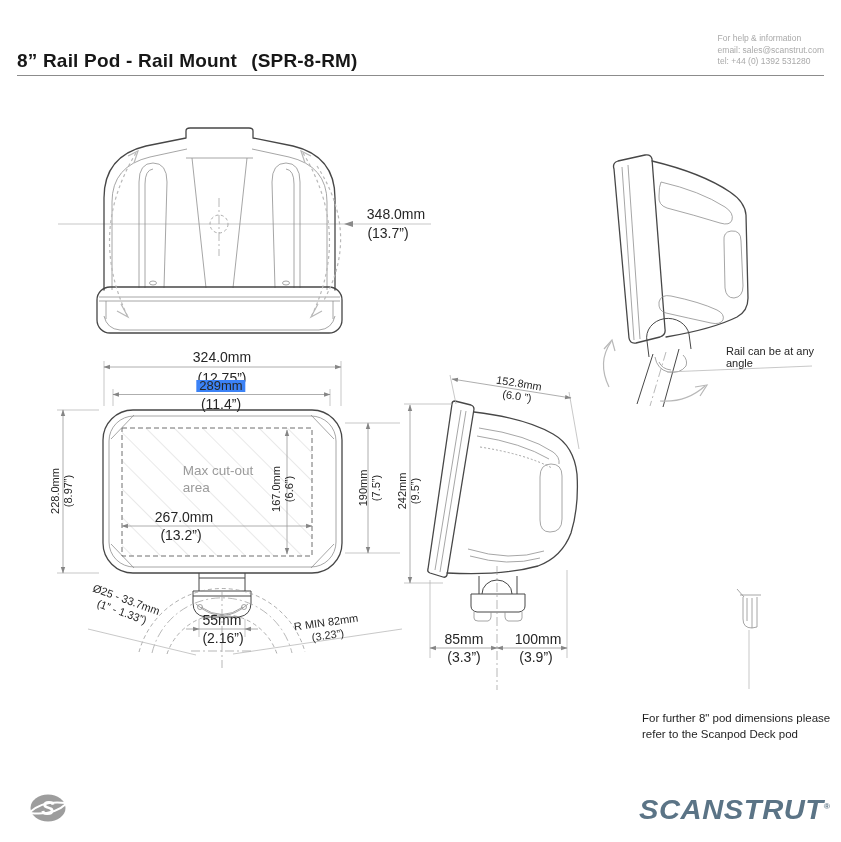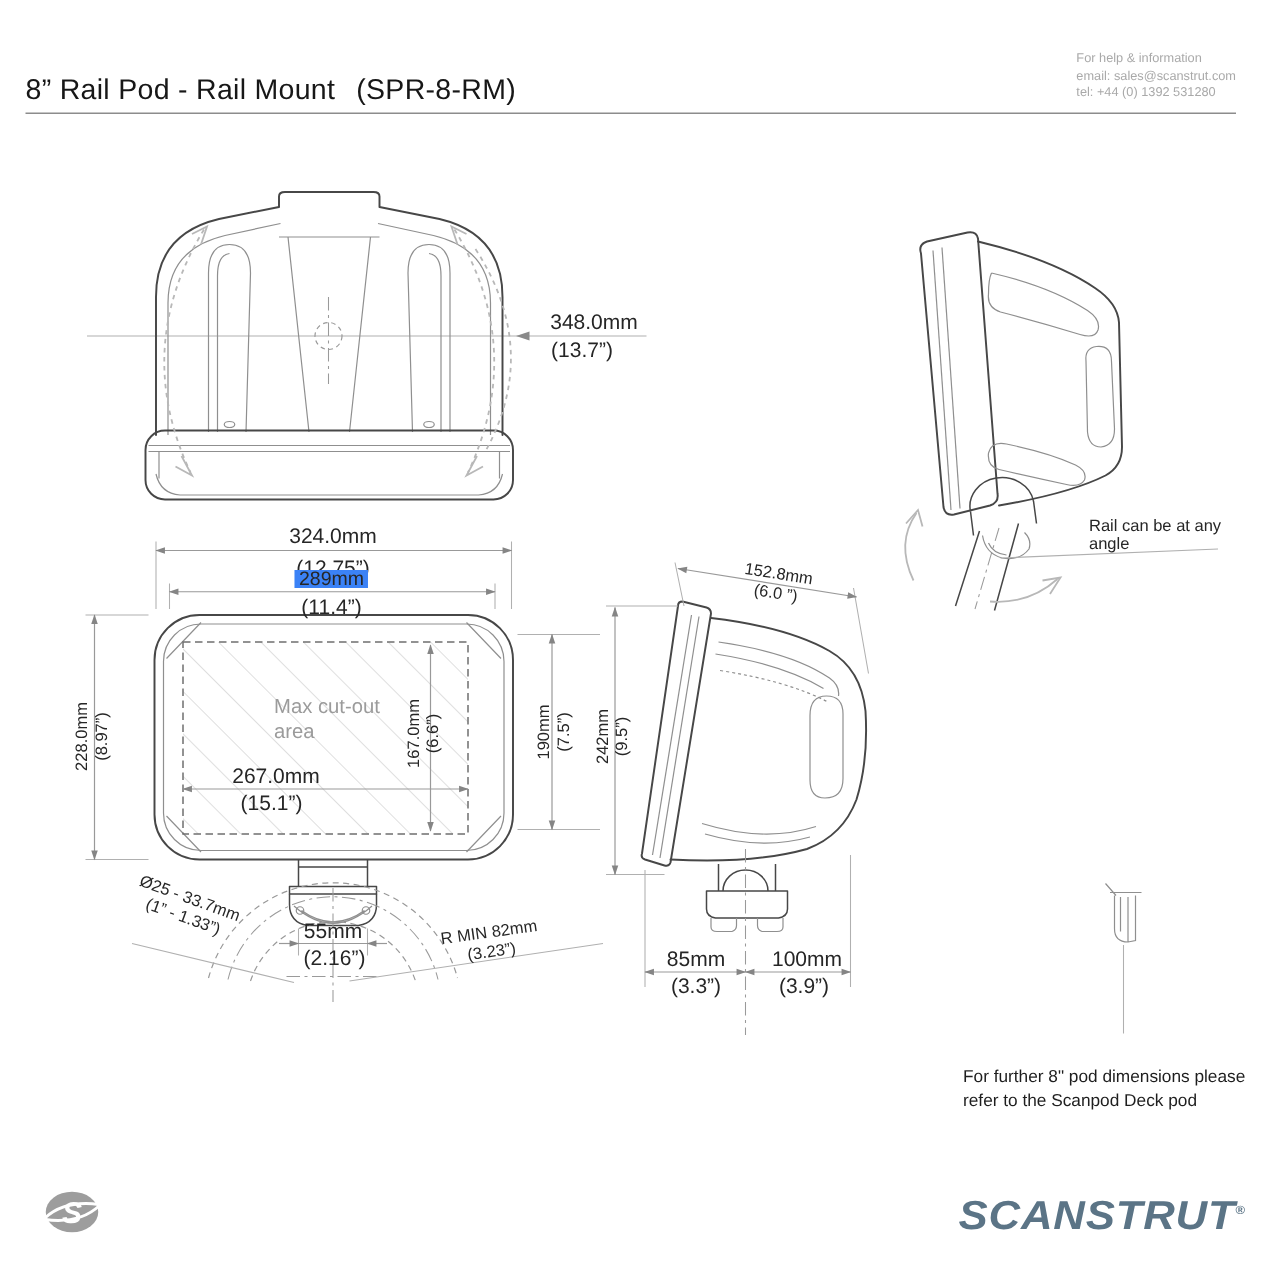--- a/index.html
+++ b/index.html
@@ -1,20 +1,20 @@
 <!DOCTYPE html>
 <html><head>
 <meta charset="utf-8">
 <style>
   html,body{margin:0;padding:0;background:#ffffff;}
   body{width:841px;height:842px;position:relative;overflow:hidden;
        font-family:"Liberation Sans",sans-serif;color:#262626;}
   
   .title-row{position:absolute;left:17px;top:50px;white-space:nowrap;
-             font-size:19px;font-weight:400;color:#171717;letter-spacing:.2px;}
+             font-size:19px;font-weight:700;color:#171717;letter-spacing:.2px;}
   .title-code{margin-left:14px;}
   .divider{position:absolute;left:17px;top:75px;width:807px;height:0;
            border-top:1.4px solid #8c8c8c;}
   .help{position:absolute;right:17px;top:33px;
         font-size:8.5px;line-height:11.5px;color:#a9a9a9;}
   
   .lbl{position:absolute;font-size:14px;color:#262626;white-space:nowrap;
        transform:translate(-50%,-50%);text-align:center;line-height:12px;}
   .lbl.big{font-size:13px;}
   .lblv{position:absolute;white-space:nowrap;text-align:center;
@@ -209,21 +209,21 @@
 <div class="lblv rot90" style="left:409px;top:491px">
   <div>242mm</div>
   <div>(9.5”)</div>
 </div>
 <div class="lblv rot90" style="left:283px;top:489px">
   <div>167.0mm</div>
   <div>(6.6”)</div>
 </div>
 
 <div class="lbl" style="left:184px;top:517px">267.0mm</div>
-<div class="lbl" style="left:181px;top:535px">(15.1”)</div>
+<div class="lbl" style="left:181px;top:535px">(13.2”)</div>
 
 <div class="lbl" style="left:222px;top:620px">55mm</div>
 <div class="lbl" style="left:223px;top:638px">(2.16”)</div>
 
 <div class="lblv rot20" style="left:124px;top:606px">
   <div>Ø25 - 33.7mm</div>
   <div>(1” - 1.33”)</div>
 </div>
 <div class="lblv rotm8" style="left:327px;top:629px">
   <div>R MIN 82mm</div>

